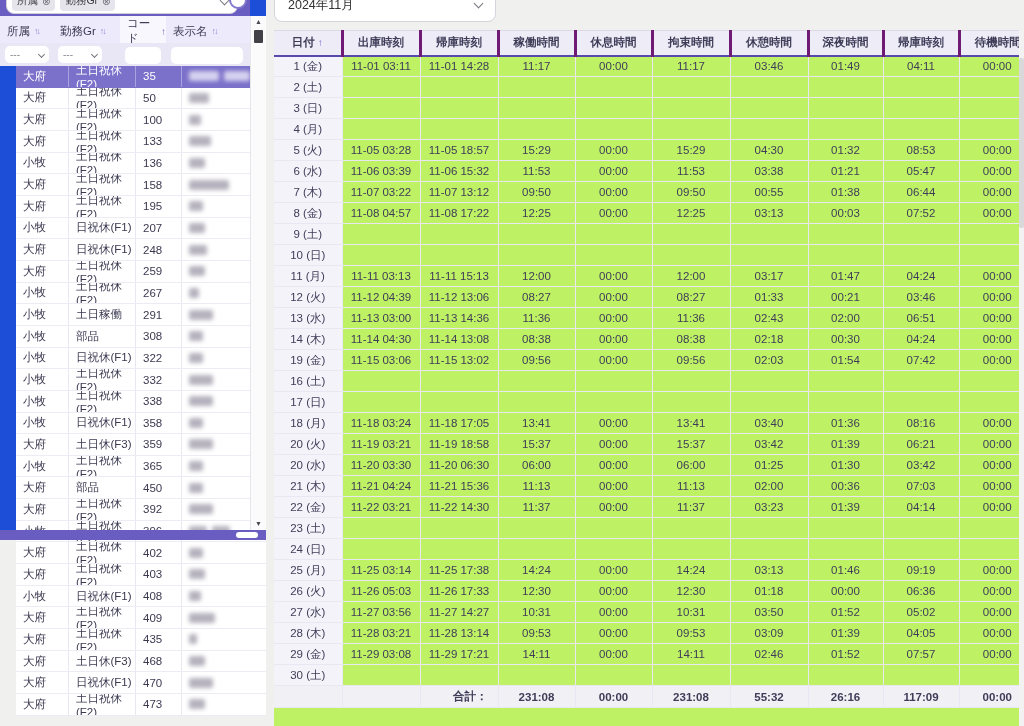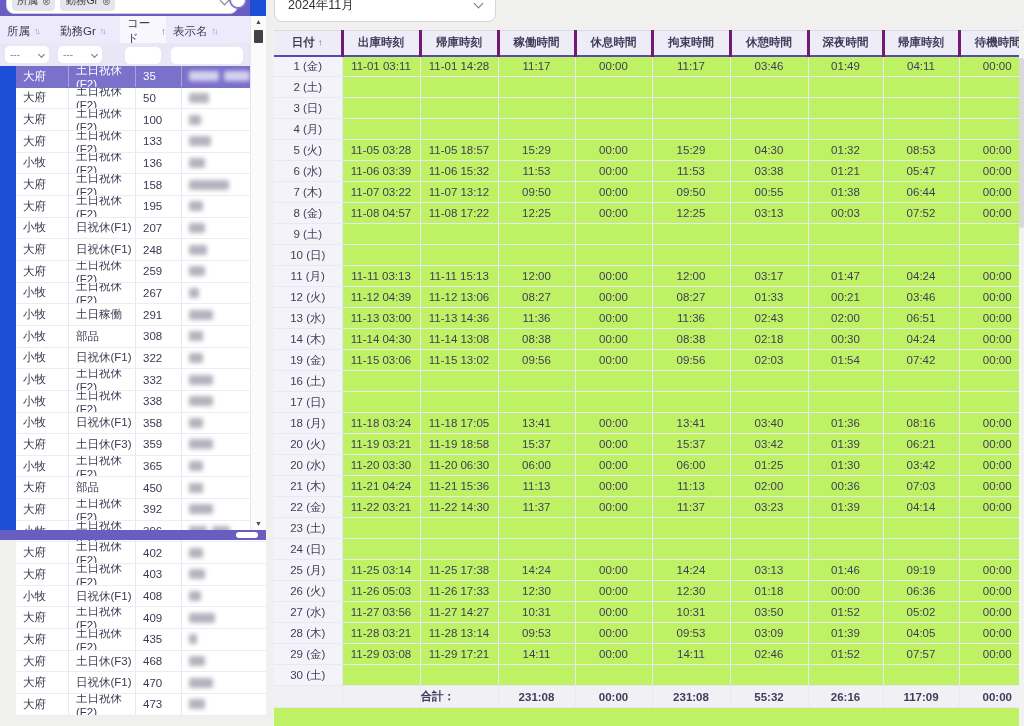--- a/index.html
+++ b/index.html
@@ -53,21 +53,21 @@
 
   .day-wrap { position:absolute; left:8px; right:0; top:30px; bottom:0; background:#bef264; overflow:hidden; }
   table.day-table { border-collapse:collapse; table-layout:fixed; width:761px; }
   .day-table th { height:25px; background:#edecf7; border-top:1px solid #dbd9e6; border-bottom:2px solid #564aac; font-weight:600; font-size:11.5px; color:#3f3c58; text-align:center; }
   .day-table th + th { border-left:3px solid #701a75; }
   .day-table td { height:21px; border-bottom:1px solid #e9e7f1; font-size:11.5px; color:#3f3c58; text-align:center; white-space:nowrap; overflow:hidden; }
   .day-table td + td { border-left:1px solid #e9e7f1; }
   .day-table td.datec { background:#f4f3f9; }
   .day-table tr.partial td { height:10px; line-height:20px; vertical-align:top; padding:0; }
   .day-table tr.total td { background:#f1f0f4; border-top:1px solid #d8d6e2; font-weight:700; height:22px; }
-  .day-table td.total-label { text-align:left; padding-right:10px; }
+  .day-table td.total-label { text-align:right; padding-right:10px; }
   .right-scroll { position:absolute; right:0; top:30px; bottom:0; width:5px; background:#f2f2f2; }
   .right-scroll .rthumb { position:absolute; top:28px; left:0; width:5px; height:170px; background:#d9d9dc; border-radius:2px; }
 </style>
 </head>
 <body>
 
 <aside class="left-panel">
   <div class="left-topbar">
     <div class="multi-select">
       <span class="chip">

